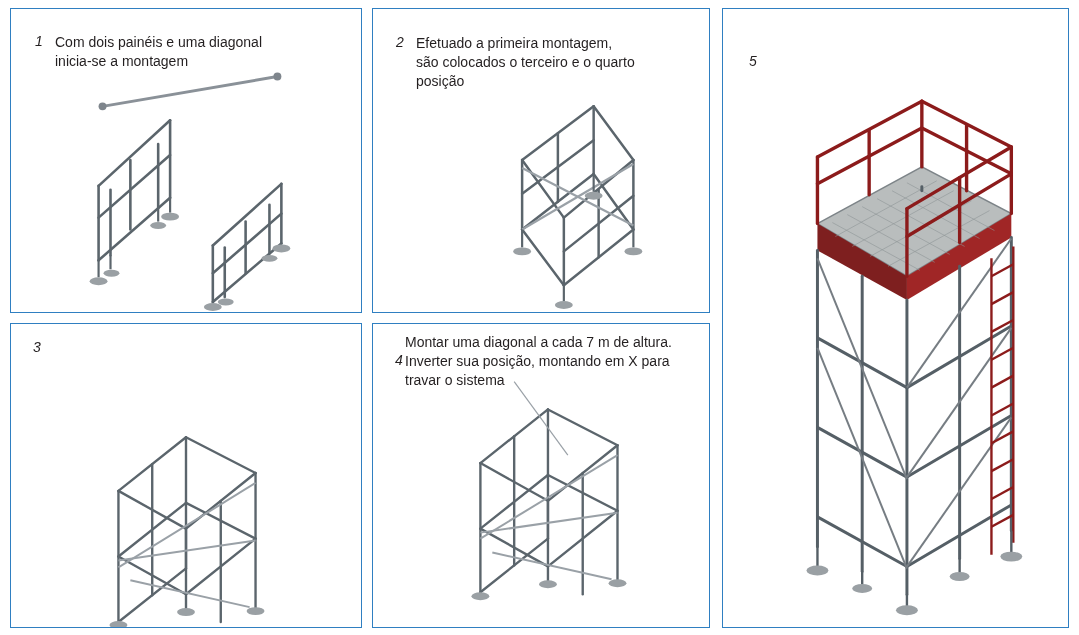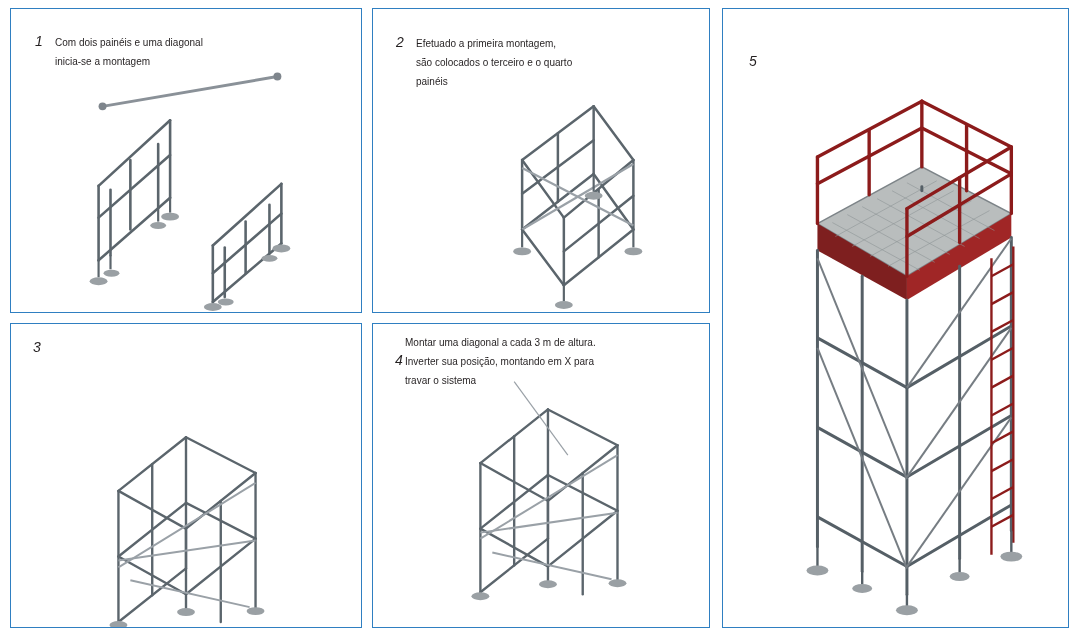--- a/index.html
+++ b/index.html
@@ -31,21 +31,21 @@
   .panel-5 { left: 722px; top: 8px;   width: 347px; height: 620px; }
 
   .step-num {
     position: absolute;
     font-style: italic;
     font-size: 14px;
     color: #231f20;
   }
   .step-text {
     position: absolute;
-    font-size: 10px;
+    font-size: 14px;
     line-height: 19px;
     color: #231f20;
     white-space: pre-line;
   }
 
   .p1-num { left: 24px; top: 24px; }
   .p1-text { left: 44px; top: 24px; width: 290px; }
 
   .p2-num { left: 23px; top: 25px; }
   .p2-text { left: 43px; top: 25px; width: 280px; }
@@ -114,21 +114,21 @@
       <ellipse cx="272" cy="241" rx="9" ry="4" fill="#9aa0a4"></ellipse>
       <ellipse cx="216" cy="295" rx="8" ry="3.5" fill="#9aa0a4"></ellipse>
       <ellipse cx="260" cy="251" rx="8" ry="3.5" fill="#9aa0a4"></ellipse>
     </svg>
   </div>
 
   <div class="panel panel-2">
     <span class="step-num p2-num">2</span>
     <span class="step-text p2-text">Efetuado a primeira montagem,
 são colocados o terceiro e o quarto
-painéis</span>
+posição</span>
 
     <svg class="art" viewBox="0 0 338 305">
       <g stroke="#5b656c" stroke-width="2.5" fill="none" stroke-linecap="round">
 
         <line x1="150" y1="152" x2="150" y2="222"></line>
         <line x1="222" y1="98" x2="222" y2="166"></line>
         <line x1="150" y1="152" x2="222" y2="98"></line>
         <line x1="150" y1="222" x2="222" y2="166"></line>
         <line x1="186" y1="125" x2="186" y2="194"></line>
         <line x1="150" y1="186" x2="222" y2="132"></line>
@@ -229,21 +229,21 @@
       </g>
 
       <g stroke="#9aa1a7" stroke-width="1.2" fill="none">
         <line x1="142" y1="58" x2="196" y2="132"></line>
       </g>
       <ellipse cx="108" cy="274" rx="9" ry="4" fill="#9aa0a4"></ellipse>
       <ellipse cx="176" cy="262" rx="9" ry="4" fill="#9aa0a4"></ellipse>
       <ellipse cx="246" cy="261" rx="9" ry="4" fill="#9aa0a4"></ellipse>
     </svg>
     <span class="step-num caption-abs" style="left:22px; top:28px;">4</span>
-    <span class="step-text caption-abs" style="left:32px; top:9px; width:295px;">Montar uma diagonal a cada 3 m de altura.
+    <span class="step-text caption-abs" style="left:32px; top:9px; width:295px;">Montar uma diagonal a cada 7 m de altura.
 Inverter sua posição, montando em X para
 travar o sistema</span>
   </div>
 
   <div class="panel panel-5">
     <span class="step-num p5-num">5</span>
 
     <svg class="art" viewBox="0 0 347 620">
 
       <g>

